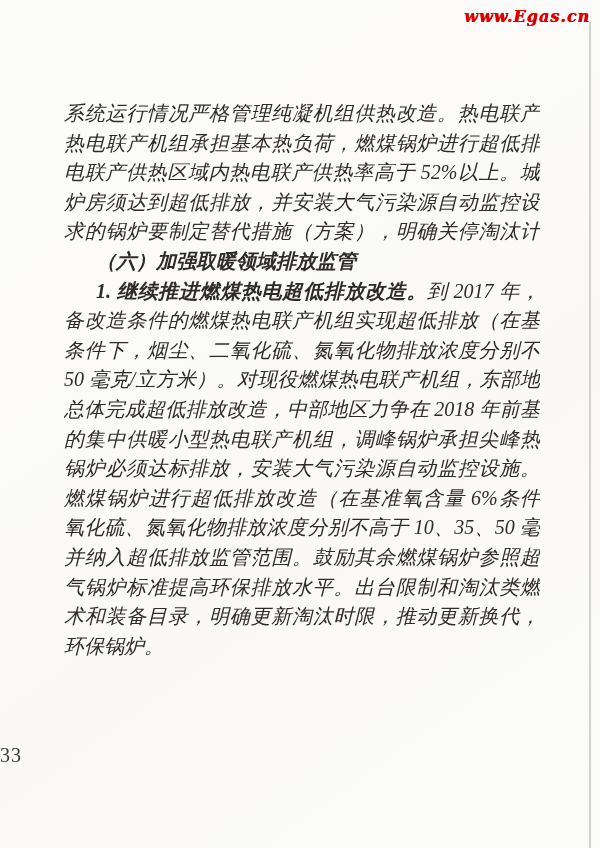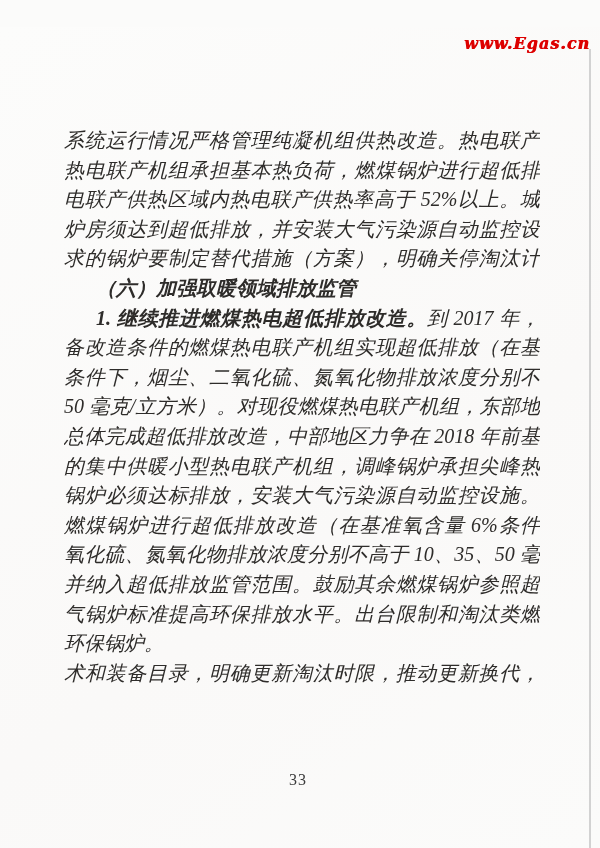--- a/index.html
+++ b/index.html
@@ -5,21 +5,20 @@
   html, body { margin: 0; padding: 0; }
   body {
     width: 600px; height: 848px;
     position: relative; overflow: hidden;
     background: #fbfbfa;
     font-family: "Liberation Serif", "DejaVu Serif", serif;
   }
   .page {
     position: absolute; inset: 0;
     background: linear-gradient(145deg, #fcfcfb 0%, #faf9f8 60%, #fbfbfa 100%);
-    margin-top: 27px;
   }
   .watermark {
     position: absolute; top: 7px; right: 10px;
     font-family: "DejaVu Serif", serif;
     font-style: italic; font-weight: bold;
     font-size: 16px; letter-spacing: 1px;
     color: #dd0000;
     text-shadow: 0.6px 0 0 #dd0000;
   }
   .scanline {
@@ -35,21 +34,21 @@
   .line {
     text-align: justify;
     text-align-last: left;
     height: 29.6px; overflow: hidden;
   }
   .line.fill { text-align-last: justify; }
   .line.indent { text-indent: 32px; }
   .line .bold { font-weight: bold; }
   .pagenum {
     position: absolute; top: 744px; left: 0; width: 596px;
-    text-align: center; font-size: 16px; color: #3a3a3a;
+    font-size: 20px; color: #3a3a3a;
     letter-spacing: 1px;
   }
 </style>
 </head>
 <body>
 
 <div class="page">
   <div class="watermark" style="color: rgb(221, 0, 0);">www.Egas.cn</div>
   <div class="scanline" style="background: rgb(200, 200, 200);"></div>
   <div class="textblock" style="color: rgb(46, 44, 42);">
@@ -63,17 +62,17 @@
       <div class="line fill"><span>备改造条件的燃煤热电联产机组实现超低排放（在基准氧含量 6%</span></div>
       <div class="line fill"><span>条件下，烟尘、二氧化硫、氮氧化物排放浓度分别不高于 10、35、</span></div>
       <div class="line fill"><span>50 毫克/立方米）。对现役燃煤热电联产机组，东部地区 2017 年前</span></div>
       <div class="line fill"><span>总体完成超低排放改造，中部地区力争在 2018 年前基本完成，西</span></div>
       <div class="line"><span>的集中供暖小型热电联产机组，调峰锅炉承担尖峰热负荷。</span></div>
       <div class="line fill"><span>锅炉必须达标排放，安装大气污染源自动监控设施。对城市城区的</span></div>
       <div class="line fill"><span>燃煤锅炉进行超低排放改造（在基准氧含量 6%条件下，烟尘、二</span></div>
       <div class="line fill"><span>氧化硫、氮氧化物排放浓度分别不高于 10、35、50 毫克/立方米），</span></div>
       <div class="line fill"><span>并纳入超低排放监管范围。鼓励其余燃煤锅炉参照超低排放和天然</span></div>
       <div class="line fill"><span>气锅炉标准提高环保排放水平。出台限制和淘汰类燃煤锅炉设备技</span></div>
+      <div class="line fill"><span>术和装备目录，明确更新淘汰时限，推动更新换代，推广高效节能</span></div>
       <div class="line"><span>环保锅炉。</span></div>
-      <div class="line fill"><span>术和装备目录，明确更新淘汰时限，推动更新换代，推广高效节能</span></div>
     </div>
   <div class="pagenum">33</div>
 </div>
 
 </body></html>

